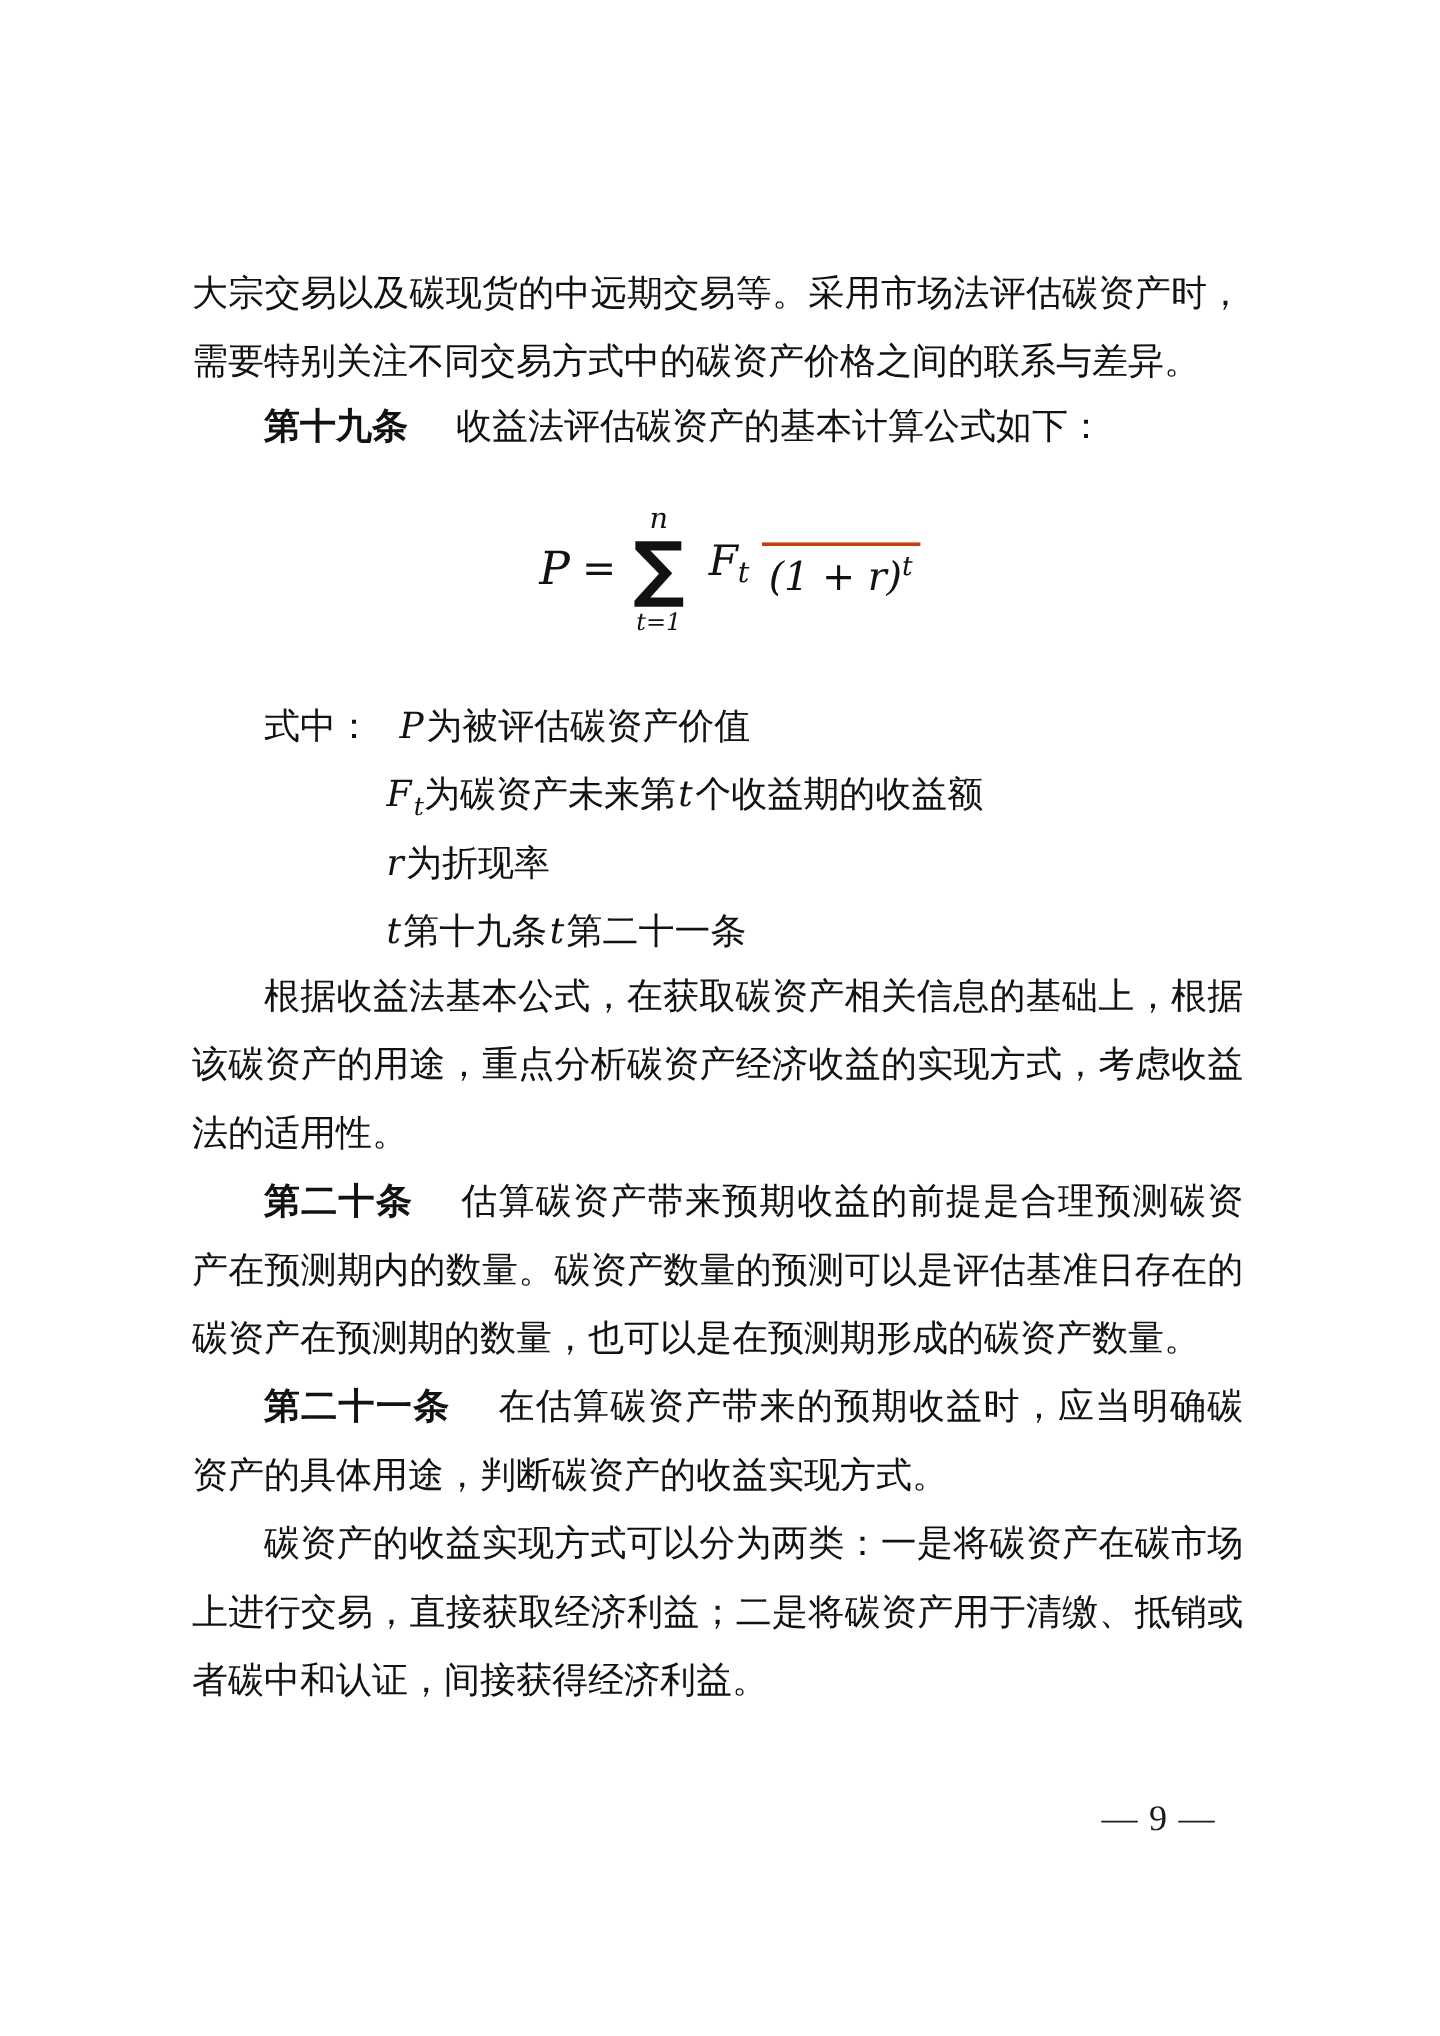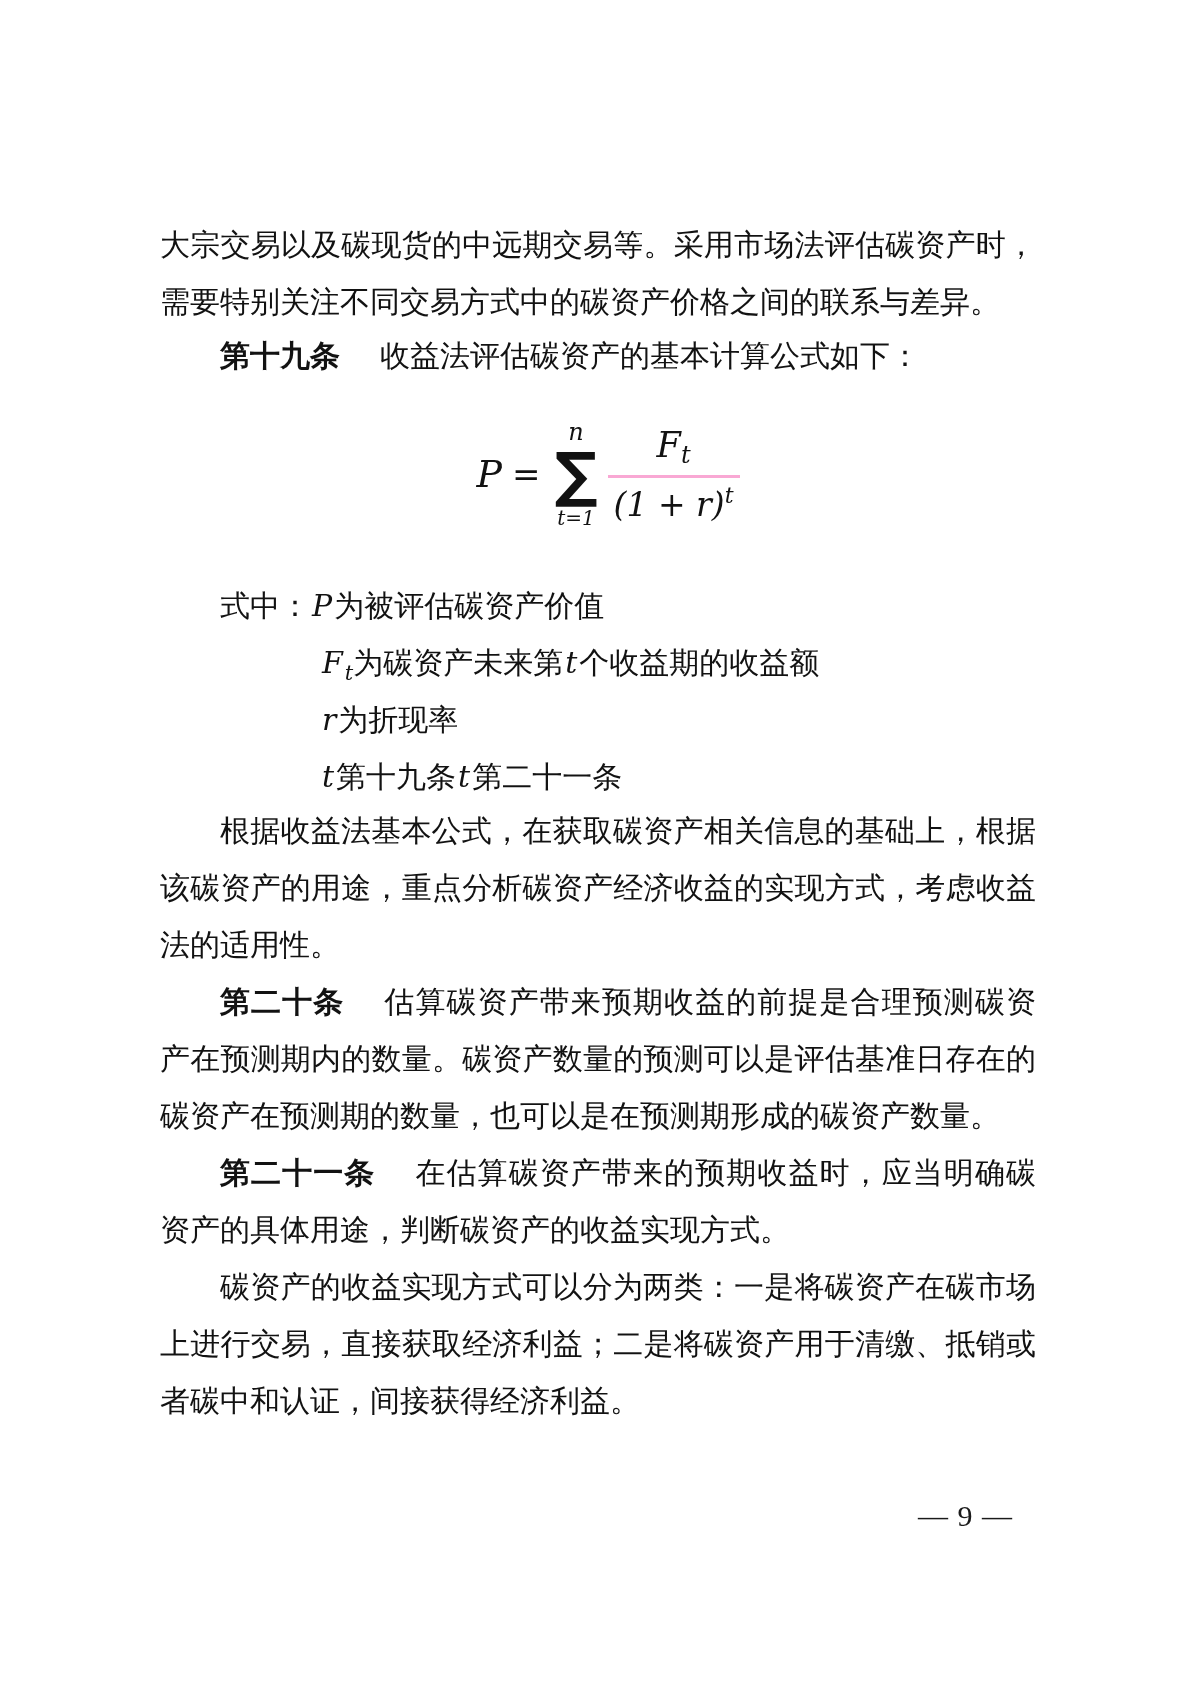--- a/index.html
+++ b/index.html
@@ -88,52 +88,52 @@
     line-height: 0.95;
     font-weight: bold;
   }
   .sigma-lower {
     font-style: italic;
     font-size: 20px;
     margin-top: 5px;
   }
   .frac {
     display: flex;
-    flex-direction: column;
+    flex-direction: row;
     align-items: center;
     margin-left: 10px;
   }
   .frac-num {
     font-style: italic;
     font-size: 35px;
     line-height: 1;
     padding: 0 10px 8px 10px;
   }
   .frac-num .fsub {
     font-style: italic;
     font-size: 24px;
     vertical-align: -6px;
   }
   .frac-den {
-    border-top: 3px solid #f9a8d4;
+    border-top: 3px solid #c2410c;
     font-style: italic;
     font-size: 33px;
     line-height: 1;
     padding: 7px 6px 0 6px;
   }
   .frac-den .fsup {
     font-style: italic;
     font-size: 22px;
     vertical-align: 13px;
   }
   
   .defs { margin-left: 160px; }
   .defs p { text-align: left; }
   .def-first { text-indent: -100px; }
-  .def-pre { margin-right: 0; }
+  .def-pre { margin-right: 21px; }
   
   .page-num {
     position: absolute;
     top: 1496px;
     left: 918px;
     width: 120px;
     font-size: 30px;
     line-height: 40px;
     letter-spacing: 1px;
     white-space: nowrap;

